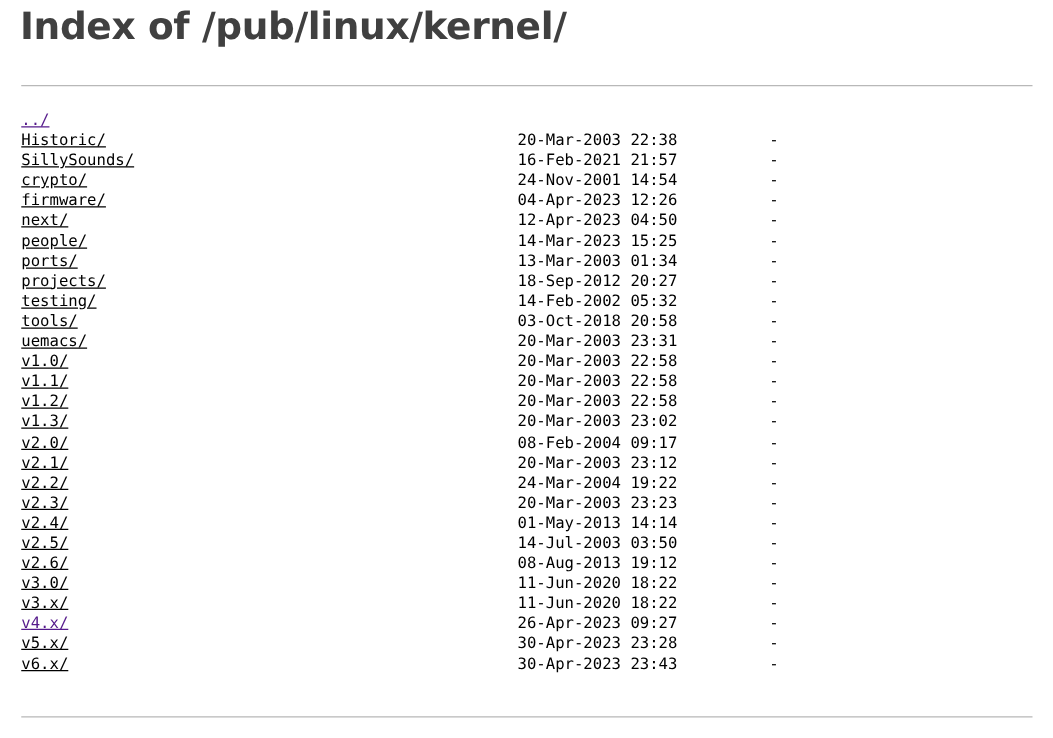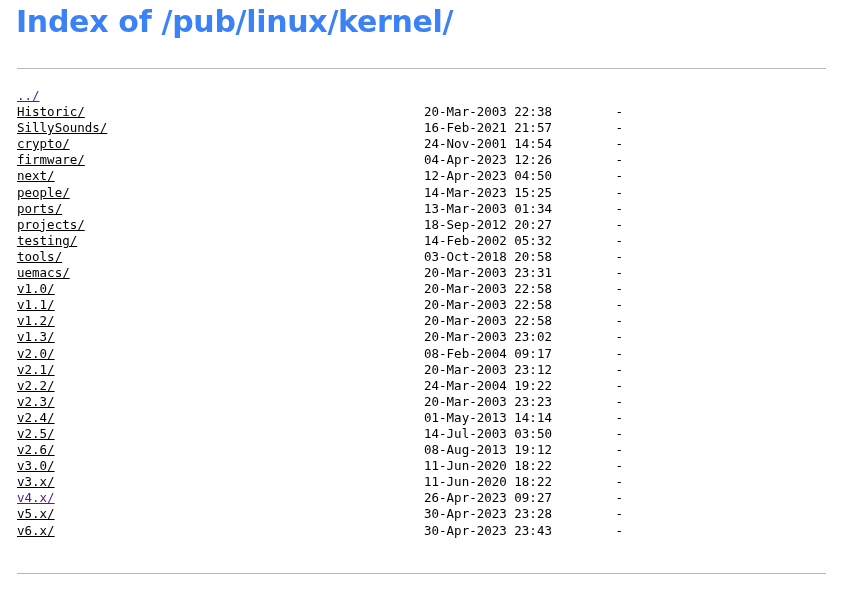--- a/index.html
+++ b/index.html
@@ -28,21 +28,21 @@
   .page-title {
     position: absolute;
     left: 16px;
     top: 2px;
     margin: 0;
     font-family: "DejaVu Sans", sans-serif;
     font-size: 30px;
     line-height: 40px;
     font-weight: bold;
     letter-spacing: -0.3px;
-    color: #3b82f6;
+    color: #404040;
     white-space: nowrap;
   }
 
   
   .rule {
     position: absolute;
     left: 17px;
     width: 809px;
     height: 0;
     border: 0;
@@ -76,21 +76,21 @@
     color: #000000;
     text-decoration: underline;
     cursor: pointer;
   }
   .row-name.visited {
     color: #551a8b;
   }
 
   .row-date {
     position: absolute;
-    left: 407px;
+    left: 397px;
     top: 0;
     color: #000000;
   }
 
   .row-size {
     position: absolute;
     left: 560px;
     top: 0;
     width: 46px;
     text-align: right;

